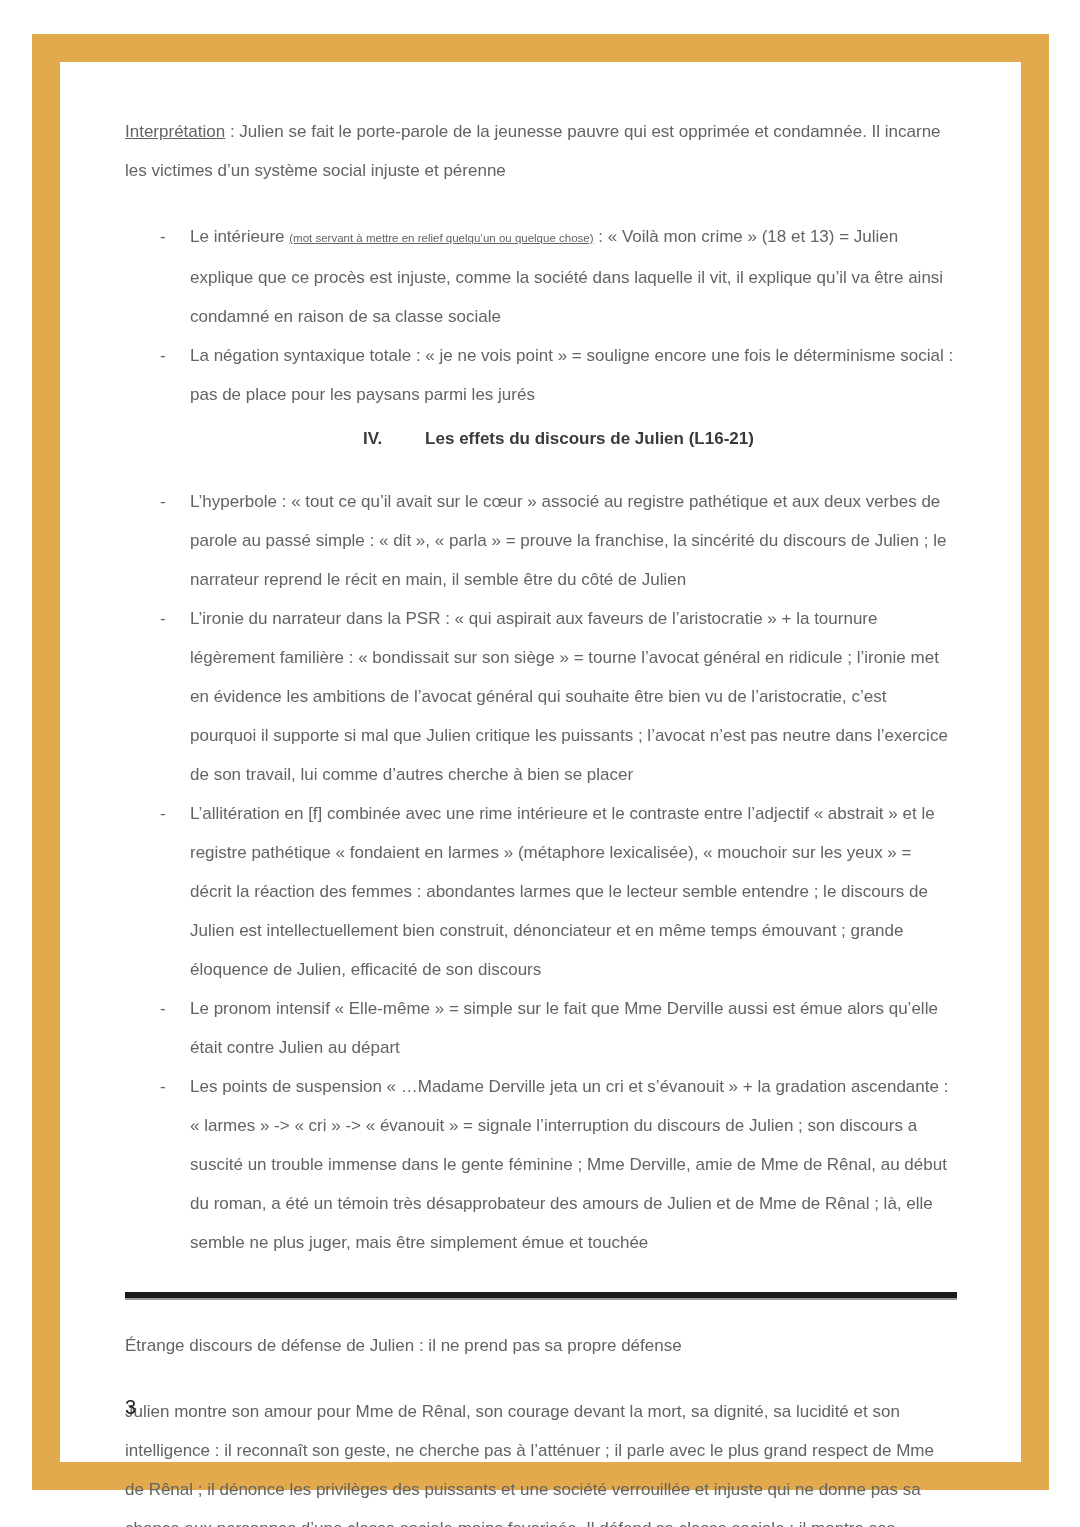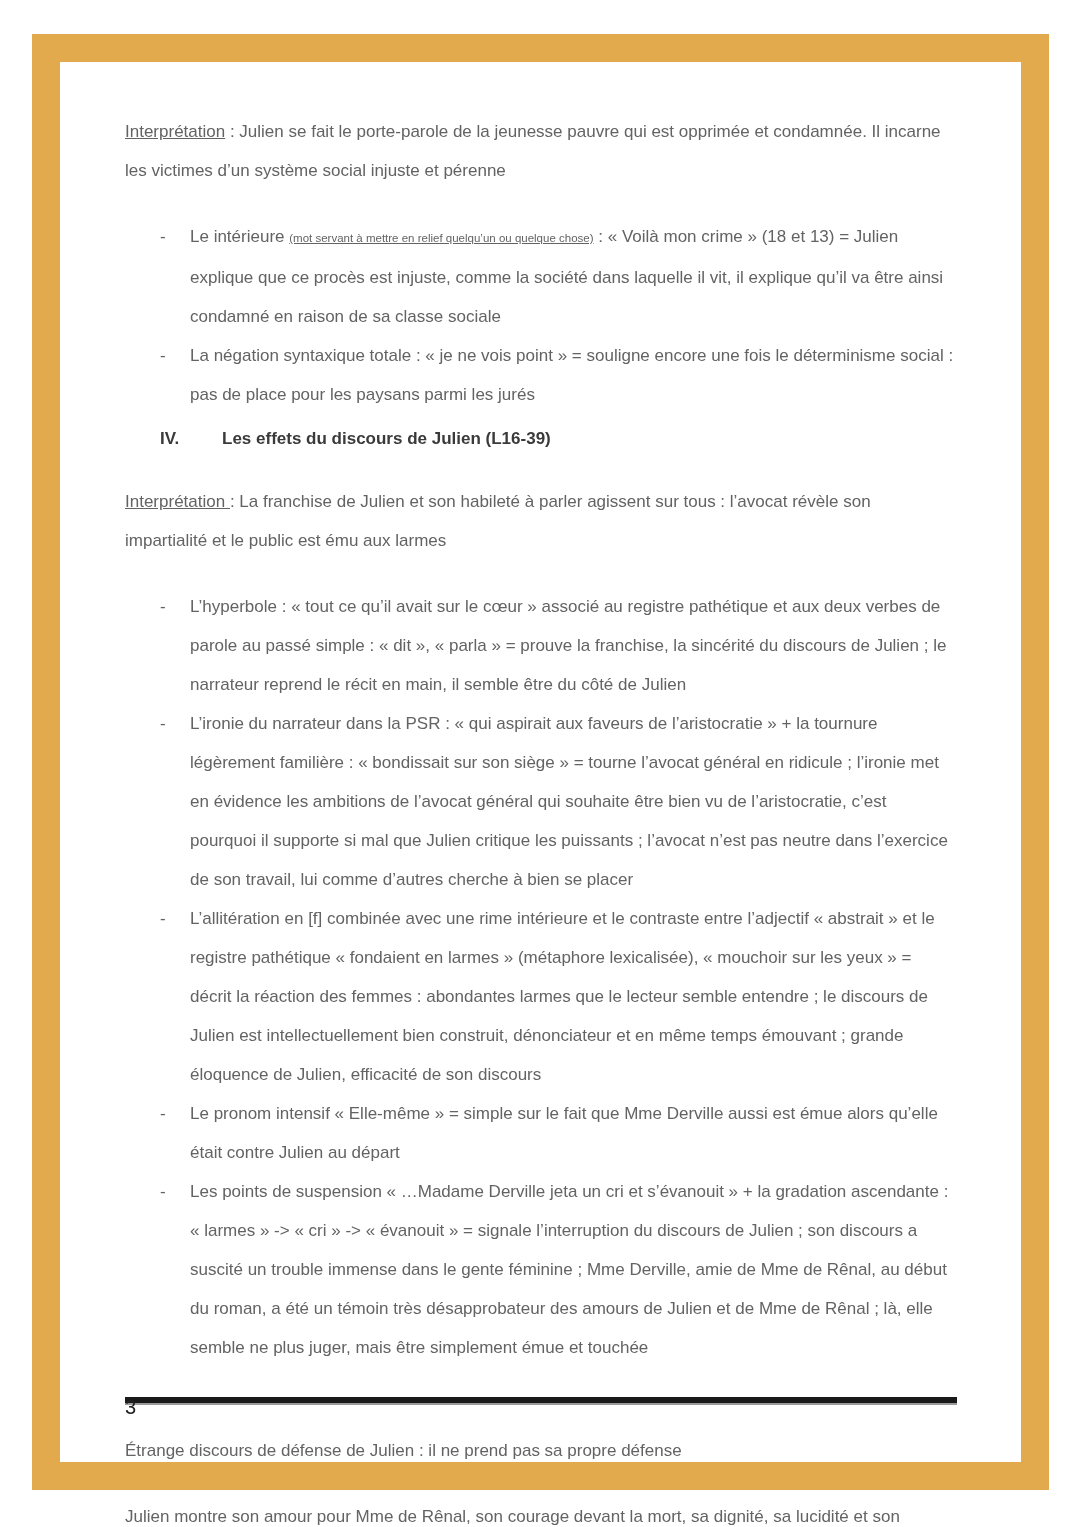--- a/index.html
+++ b/index.html
@@ -39,20 +39,21 @@
   ul.dash-list .dash { flex: none; width: 30px; padding-left: 0; }
   ul.dash-list li { padding-left: 35px; }
   ul.dash-list .li-text { flex: 1; }
   .list-block { margin: 0 0 0 0; }
   .heading-iv {
     display: flex;
     font-weight: bold;
     color: var(--heading_text);
     padding-left: 35px;
     margin: 5px 0 24px 0;
+    justify-content: center;
   }
   .heading-iv .numeral { flex: none; width: 62px; }
   .conclusion-block { margin-top: 30px; }
   .rule-thick { border: 0; border-top: 6px solid #1a1a1a; margin: 0; }
   .conclusion-heading {
     font-size: 20px;
     font-weight: bold;
     color: var(--conclusion_text);
     margin: 0;
     padding: 10px 0 9px 0;
@@ -81,24 +82,23 @@
       <span class="li-text"><span>Le intérieure </span><span class="small-note">(mot servant à mettre en relief quelqu’un ou quelque chose)</span><span> : « Voilà mon crime » (18 et 13) = Julien explique que ce procès est injuste, comme la société dans laquelle il vit, il explique qu’il va être ainsi condamné en raison de sa classe sociale</span></span>
     </li>
     <li>
       <span class="dash">-</span>
       <span class="li-text">La négation syntaxique totale : « je ne vois point » = souligne encore une fois le déterminisme social : pas de place pour les paysans parmi les jurés</span>
     </li>
   </ul>
 
   <div class="heading-iv">
     <span class="numeral">IV.</span>
-    <span>Les effets du discours de Julien (L16-39)</span>
+    <span>Les effets du discours de Julien (L16-21)</span>
   </div>
 
-  <p class="para"><span class="u">Interprétation </span><span>: La franchise de Julien et son habileté à parler agissent sur tous : l’avocat révèle son impartialité et le public est ému aux larmes</span></p>
 
   <ul class="dash-list list-block">
     <li>
       <span class="dash">-</span>
       <span class="li-text">L’hyperbole : « tout ce qu’il avait sur le cœur » associé au registre pathétique et aux deux verbes de parole au passé simple : « dit », « parla » = prouve la franchise, la sincérité du discours de Julien ; le narrateur reprend le récit en main, il semble être du côté de Julien</span>
     </li>
     <li>
       <span class="dash">-</span>
       <span class="li-text">L’ironie du narrateur dans la PSR : « qui aspirait aux faveurs de l’aristocratie » + la tournure légèrement familière : « bondissait sur son siège » = tourne l’avocat général en ridicule ; l’ironie met en évidence les ambitions de l’avocat général qui souhaite être bien vu de l’aristocratie, c’est pourquoi il supporte si mal que Julien critique les puissants ; l’avocat n’est pas neutre dans l’exercice de son travail, lui comme d’autres cherche à bien se placer</span>
     </li>

